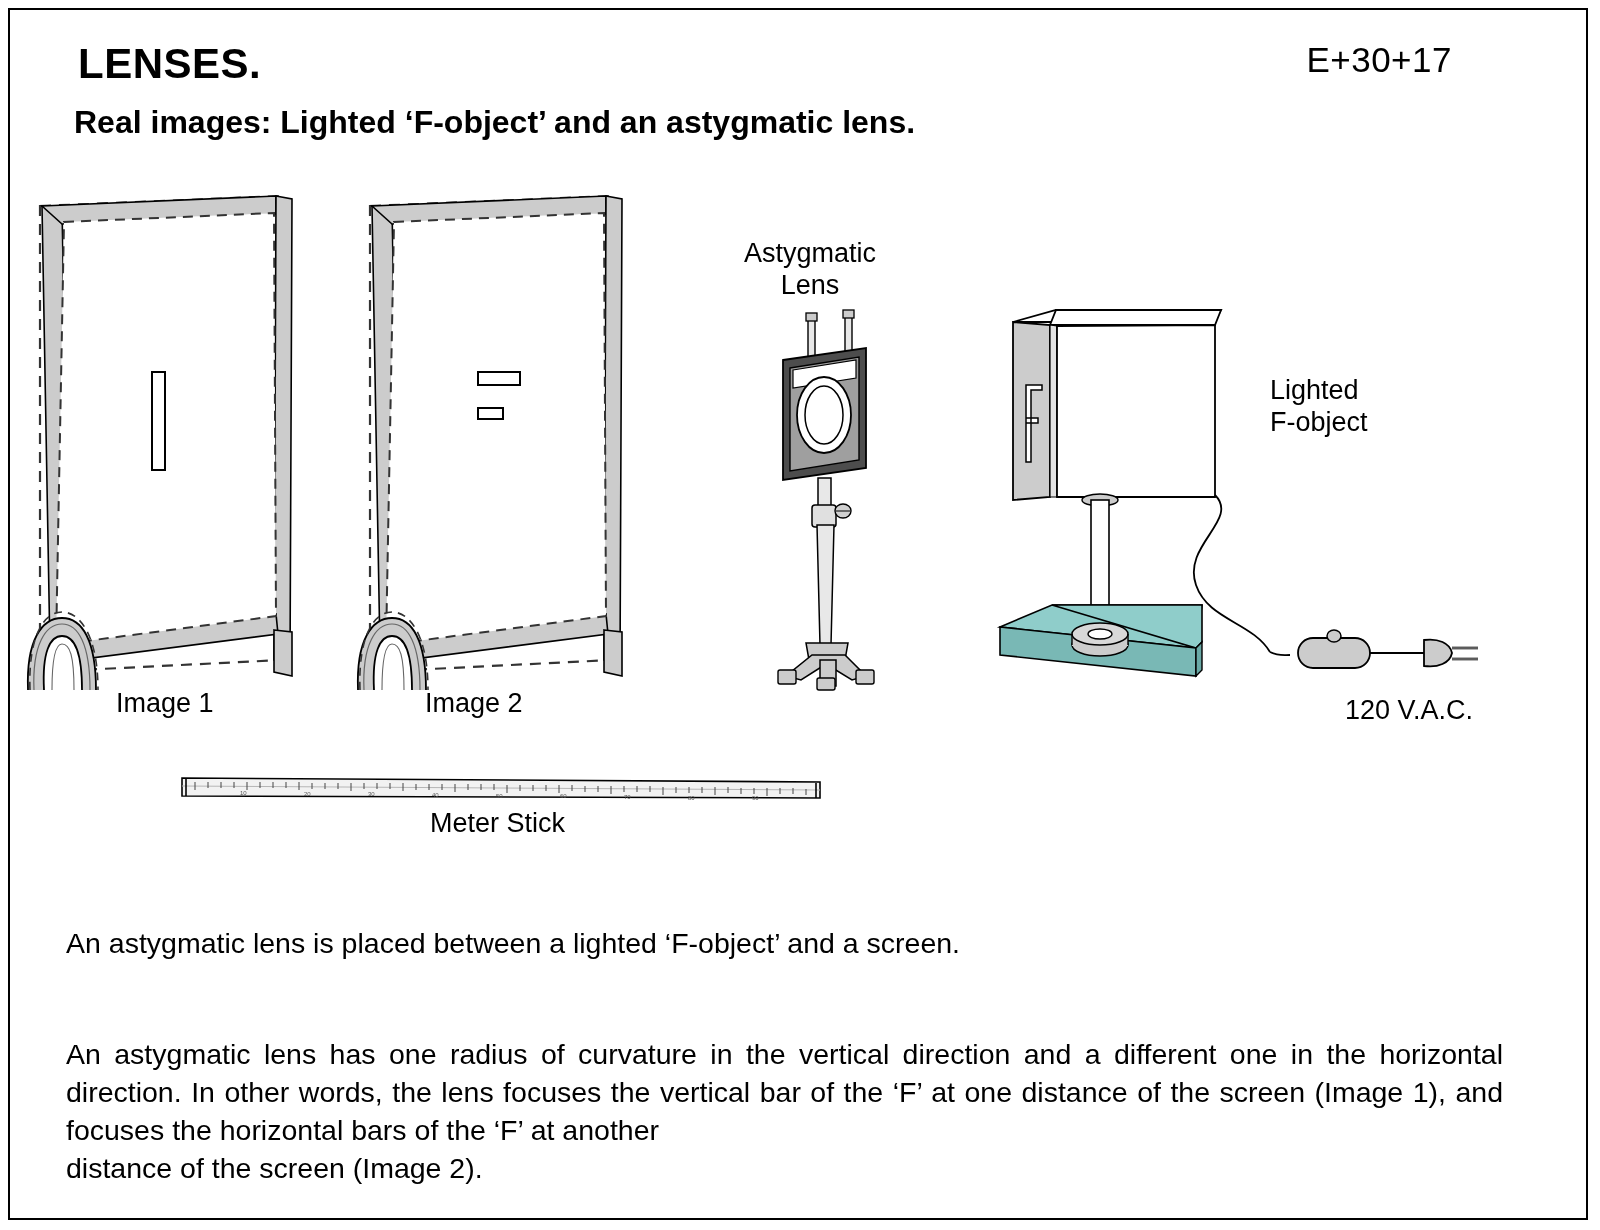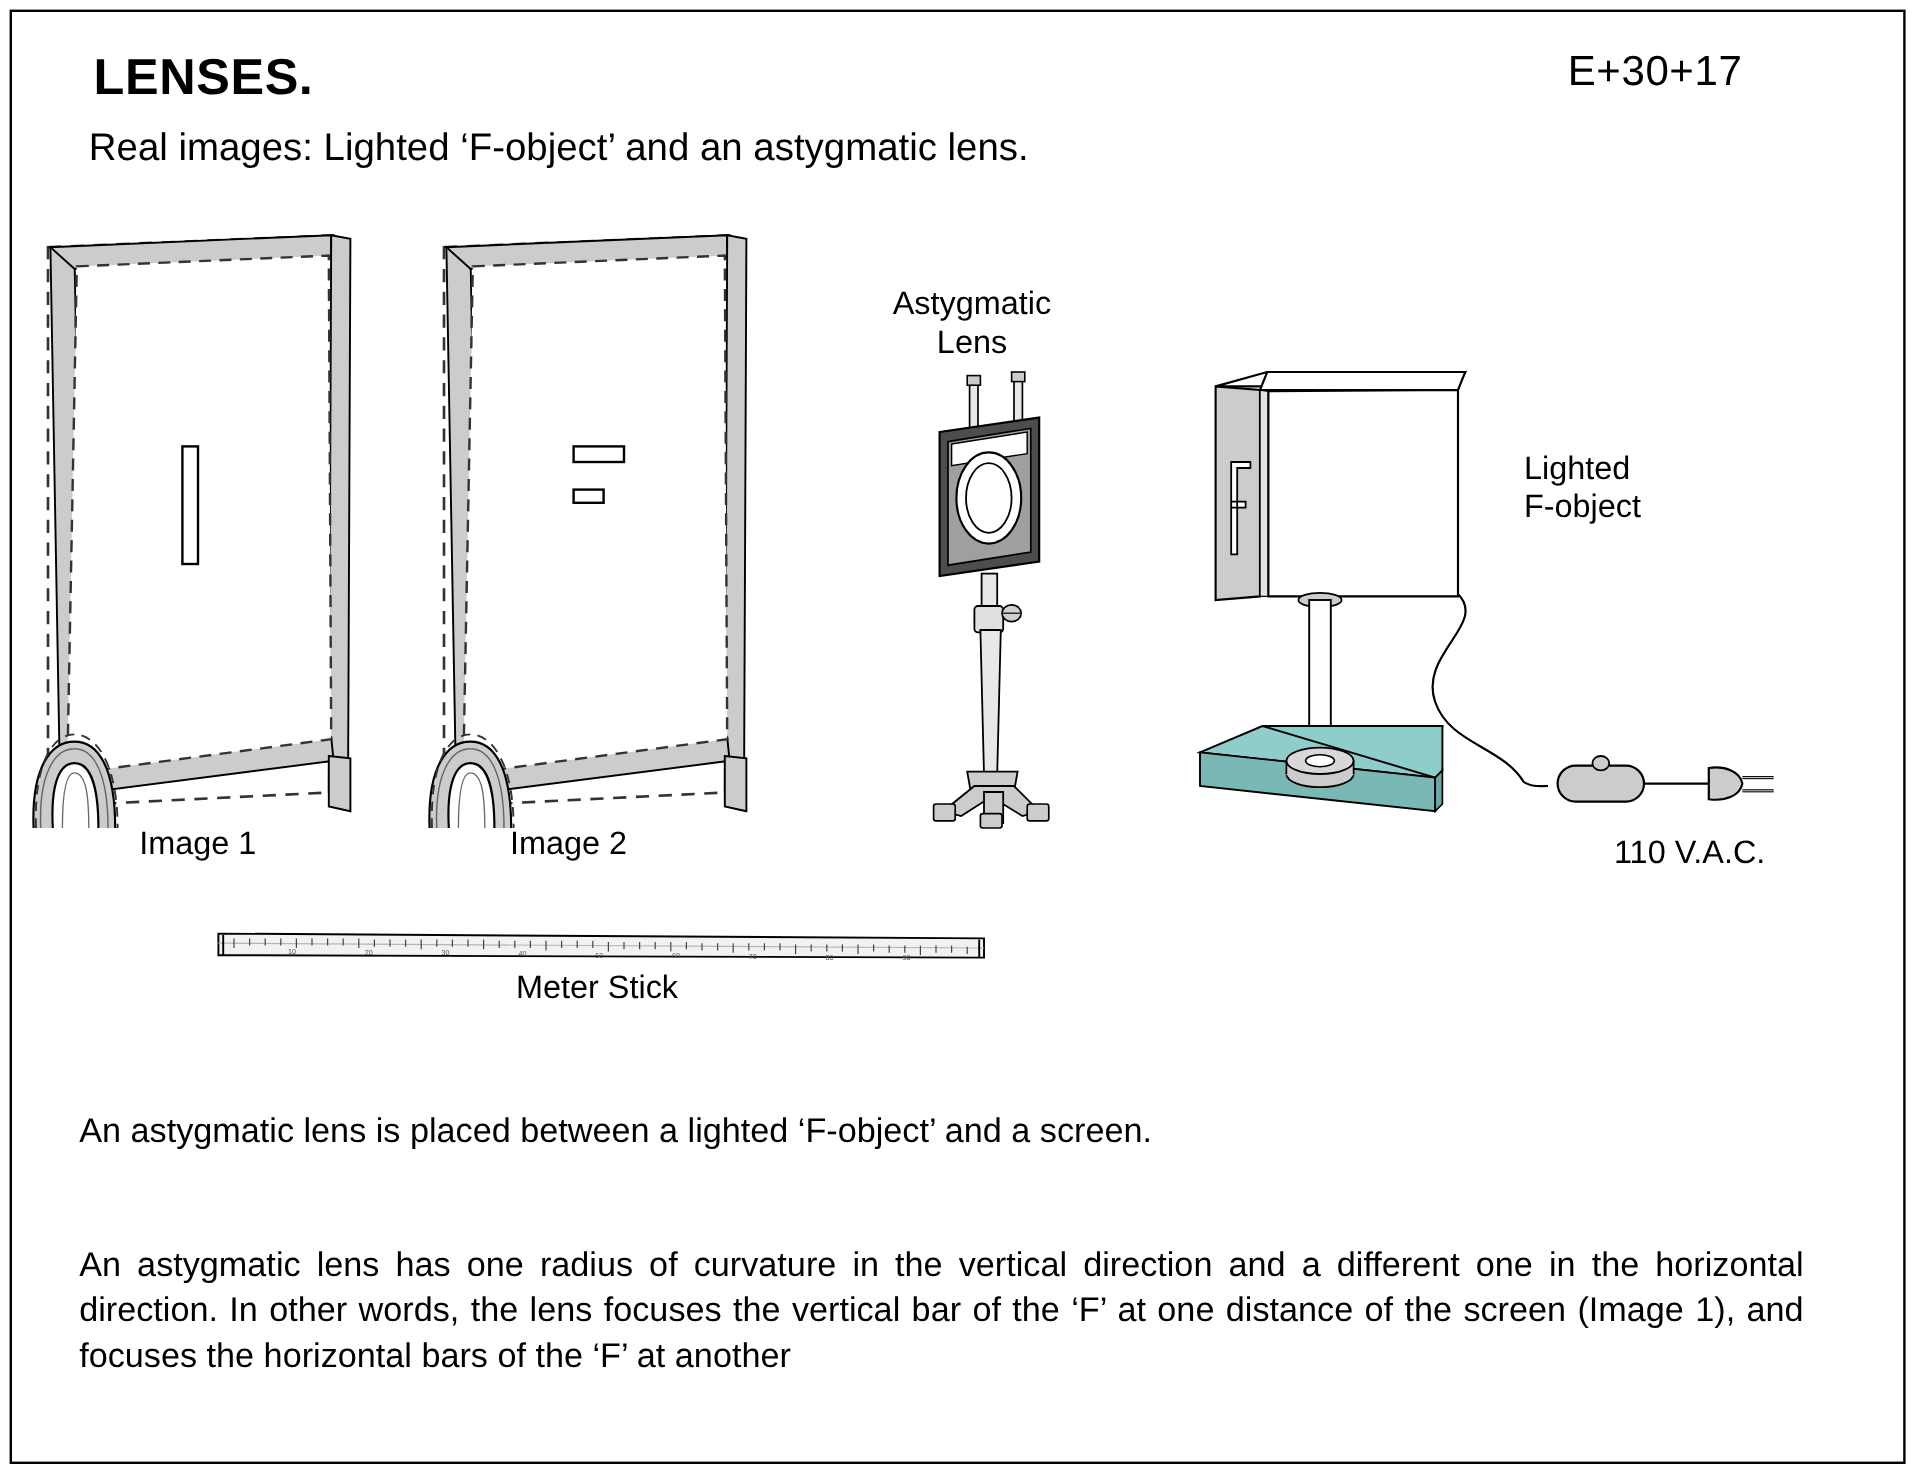--- a/index.html
+++ b/index.html
@@ -42,21 +42,21 @@
     top: 40px;
     font-size: 35px;
     font-weight: normal;
     letter-spacing: 0.5px;
   }
   .subtitle {
     position: absolute;
     left: 74px;
     top: 104px;
     font-size: 32px;
-    font-weight: normal;
+    font-weight: bold;
   }
   .label {
     position: absolute;
     font-size: 27px;
     text-align: center;
     white-space: pre;
     line-height: 1.18;
   }
   .label-img1 { left: 116px; top: 688px; }
   .label-img2 { left: 425px; top: 688px; }
@@ -306,18 +306,18 @@
     </g>
   </svg>
 
   <div class="label label-img1">Image 1</div>
   <div class="label label-img2">Image 2</div>
   <div class="label label-meter">Meter Stick</div>
   <div class="label label-fobj">Lighted
 F-object</div>
   <div class="label label-lens">Astygmatic
 Lens</div>
-  <div class="label label-vac">110 V.A.C.</div>
+  <div class="label label-vac">120 V.A.C.</div>
 
   <div class="body-text para1">An astygmatic lens is placed between a lighted ‘F-object’ and a screen.</div>
-  <div class="body-text para2"><span>An astygmatic lens has one radius of curvature in the vertical direction and a different one in the horizontal direction. In other words, the lens focuses the vertical bar of the ‘F’ at one distance of the screen (Image 1), and focuses the horizontal bars of the ‘F’ at another</span> </div>
+  <div class="body-text para2"><span>An astygmatic lens has one radius of curvature in the vertical direction and a different one in the horizontal direction. In other words, the lens focuses the vertical bar of the ‘F’ at one distance of the screen (Image 1), and focuses the horizontal bars of the ‘F’ at another</span> <span class="lastline">distance of the screen (Image 2).</span></div>
 
 </div>
 
 </body></html>

